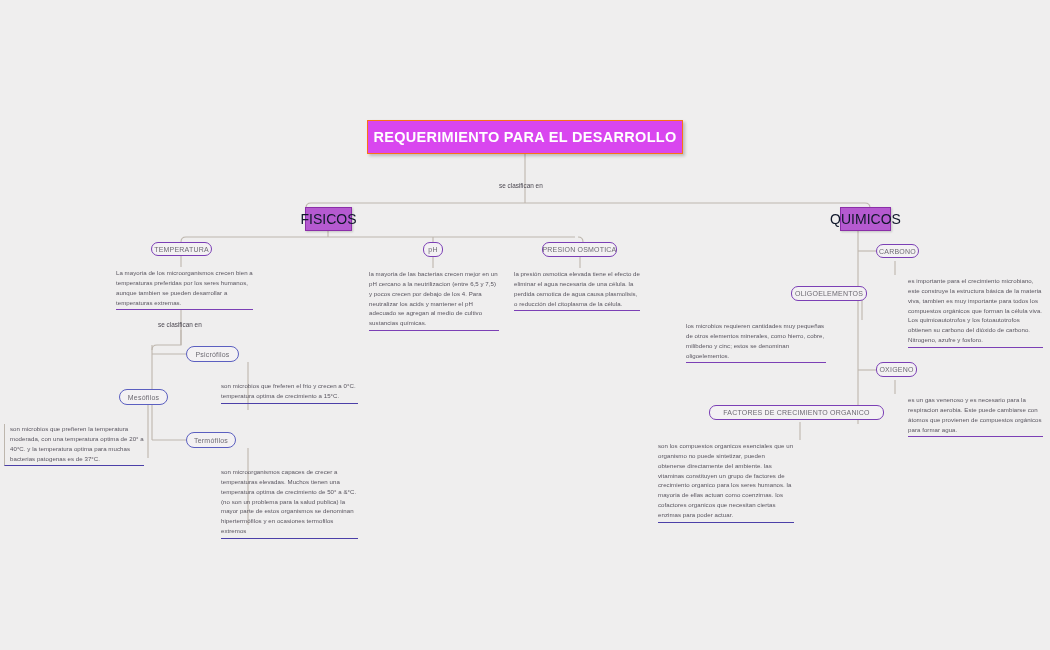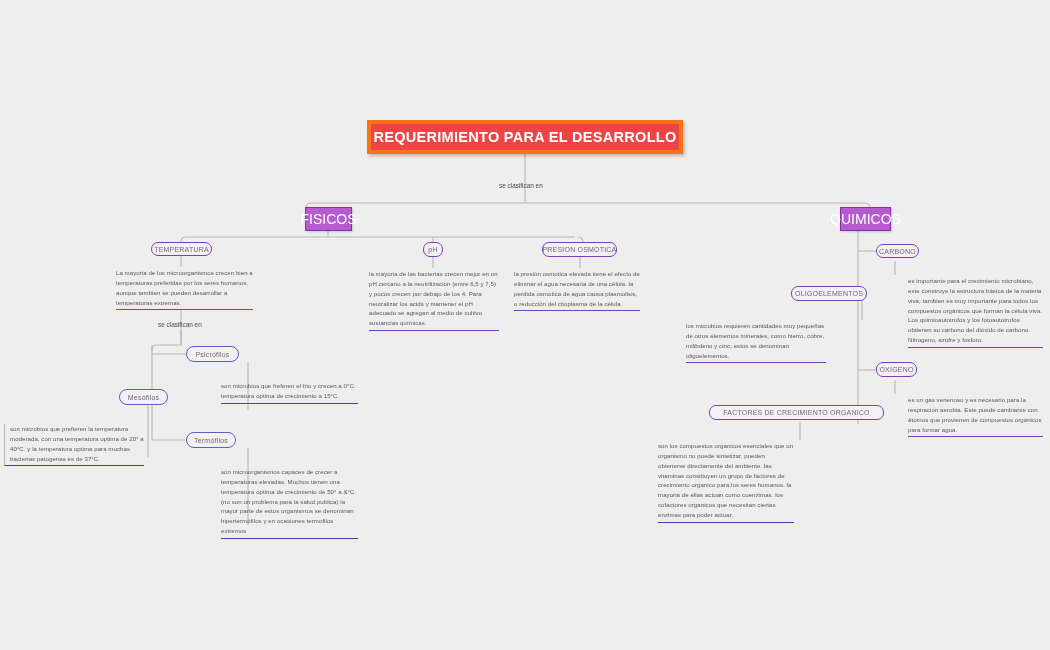--- a/index.html
+++ b/index.html
@@ -20,38 +20,38 @@
     position: absolute;
     left: 0;
     top: 0;
     width: 1050px;
     height: 650px;
     pointer-events: none;
   }
   .node {
     position: absolute;
     box-sizing: border-box;
-    background: #ef4444;
+    background: #d946ef;
     color: #ffffff;
-    border: 4px solid #f97316;
+    border: 1px solid #f97316;
     display: flex;
     align-items: center;
     justify-content: center;
     text-align: center;
   }
   .node-root {
     font-size: 14.5px;
     font-weight: bold;
     letter-spacing: 0.3px;
     box-shadow: 2px 2px 3px rgba(0,0,0,0.22);
   }
   .node-lvl1 {
     font-size: 14px;
     font-weight: normal;
-    color: #ffffff;
+    color: #0f172a;
     background: #b55ad0;
     border: 1px solid #8b2fa8;
     box-shadow: 1px 1px 2px rgba(0,0,0,0.18);
   }
   .node-pill {
     position: absolute;
     box-sizing: border-box;
     background: #f3f1f3;
     border: 1.3px solid #7b3fb5;
     border-radius: 7px;

